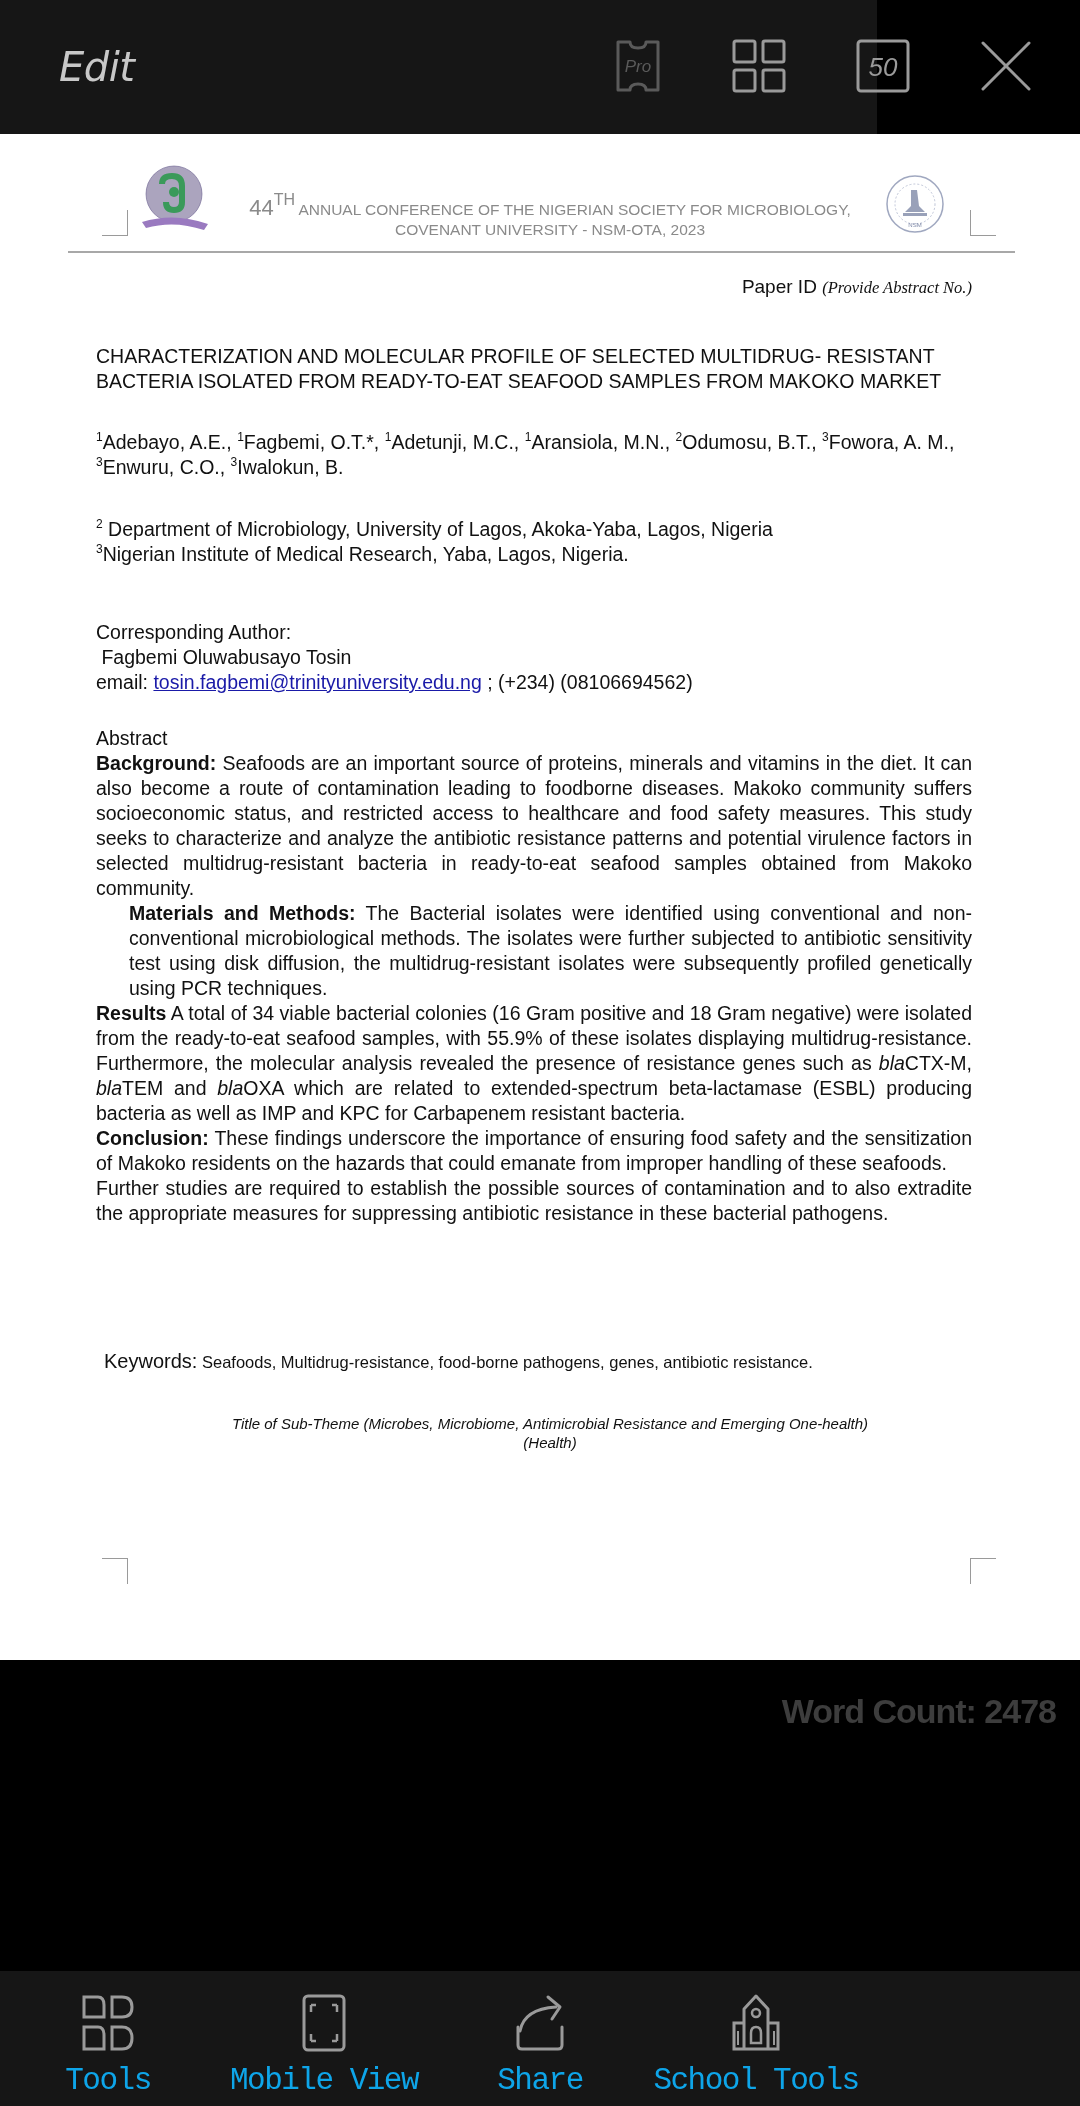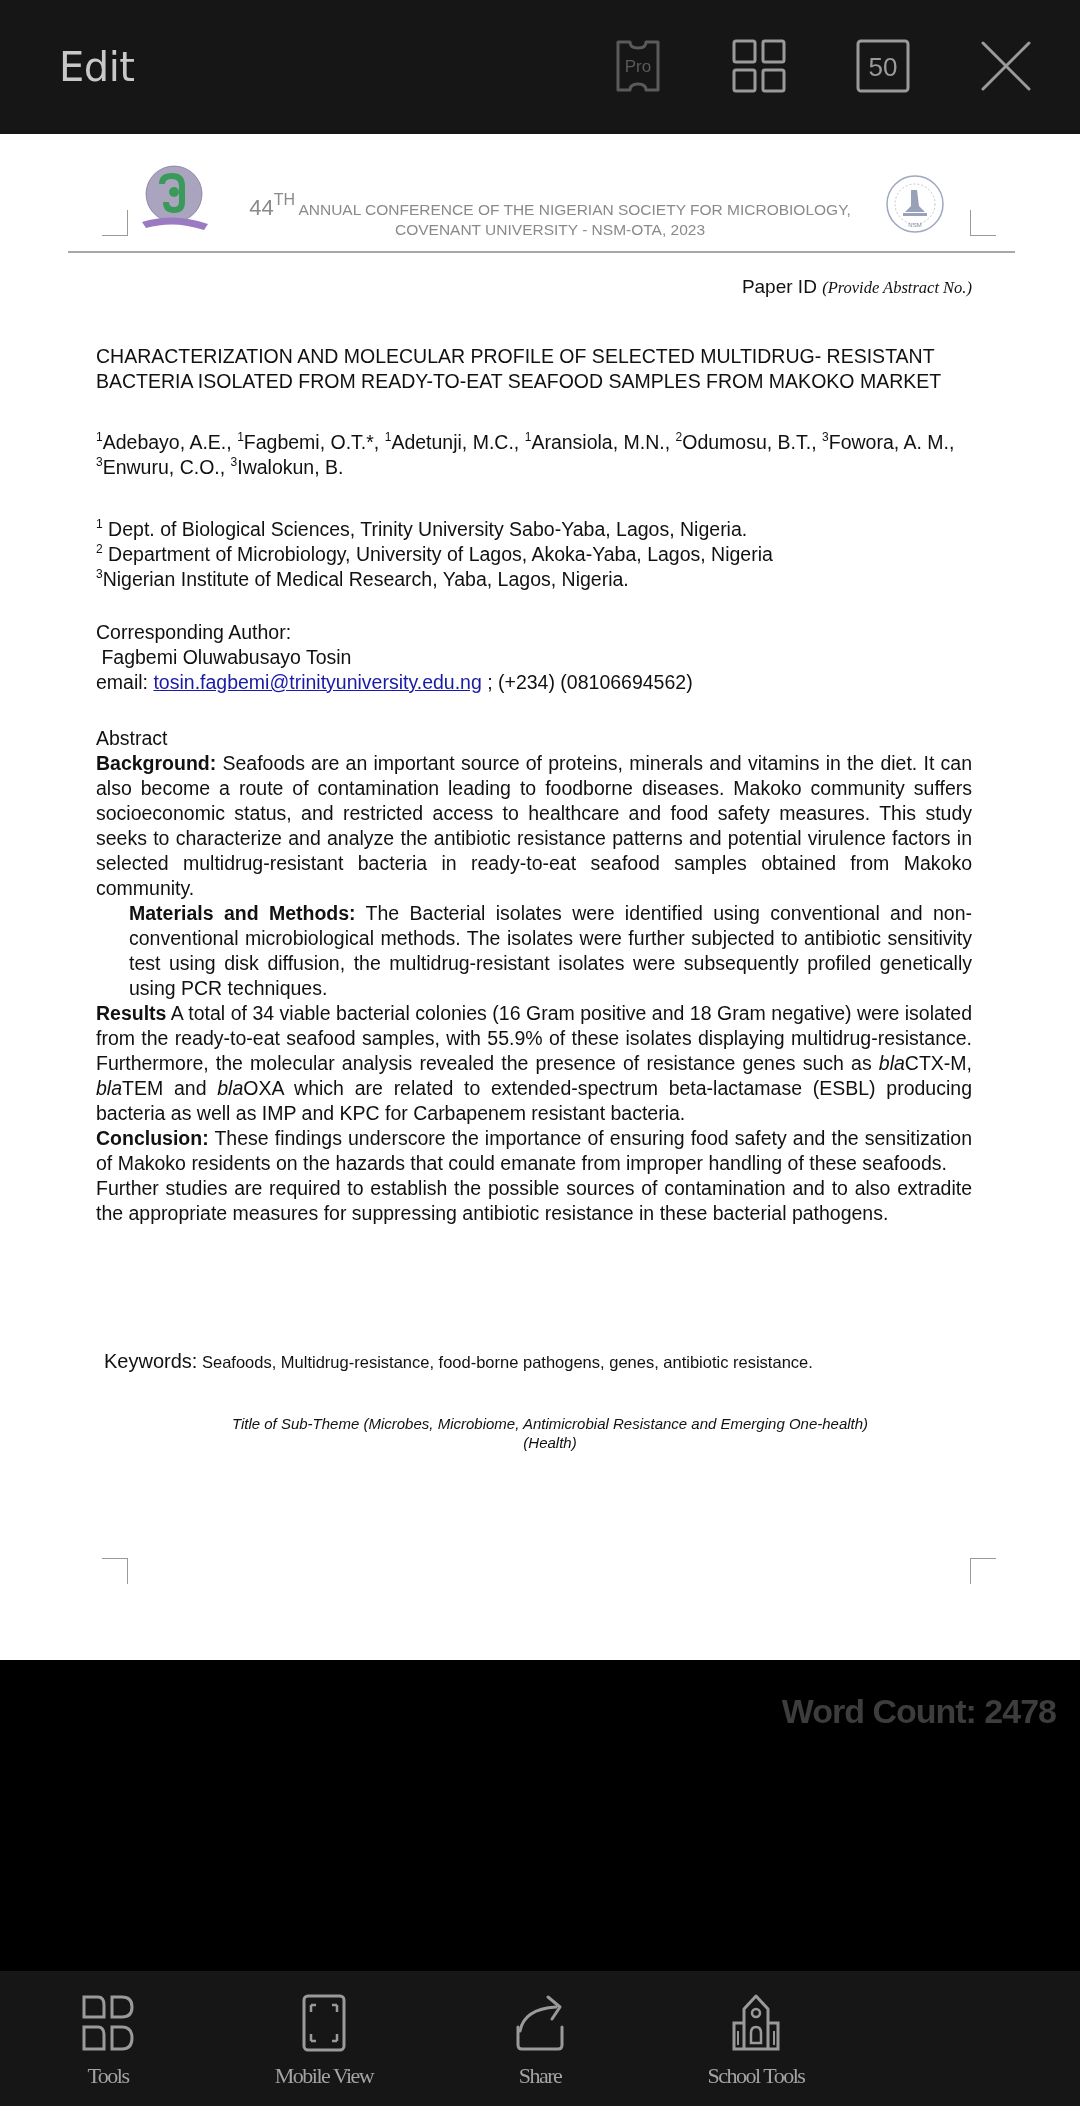--- a/index.html
+++ b/index.html
@@ -1,20 +1,20 @@
 <!DOCTYPE html>
 <html><head>
 <meta charset="utf-8">
 <style>
   * { box-sizing: border-box; margin: 0; padding: 0; }
   html, body { width: 1080px; height: 2106px; background: #000; overflow: hidden; }
   body { font-family: "Liberation Sans", sans-serif; position: relative; }
 
   
-  .topbar { position: absolute; left: 0; top: 0; width: 1080px; height: 134px; background: #161616; }
+  .topbar { position: absolute; left: 0; top: 0; width: 877px; height: 134px; background: #161616; font-style: italic; }
   .topbar .edit { position: absolute; left: 59px; top: 44px; font-size: 40px; color: #c8c8c8; font-family: "DejaVu Sans", sans-serif; letter-spacing: -0.5px; }
   .topbar .ic { position: absolute; top: 38px; width: 56px; height: 56px; }
   .ic-pro { left: 610px; }
   .ic-grid { left: 731px; }
   .ic-fifty { left: 855px; }
   .ic-close { left: 978px; }
 
   
   .page { position: absolute; left: 0; top: 134px; width: 1080px; height: 1526px; background: #fff; }
   .crop { position: absolute; border-color: #9a9a9a; border-style: solid; width: 26px; height: 26px; }
@@ -51,21 +51,21 @@
   .keywords b { font-size: 20px; font-weight: normal; }
   .subtheme { position: absolute; left: 150px; top: 1280px; width: 800px; text-align: center; font-style: italic; font-size: 15px; line-height: 19px; color: #111; }
 
   
   .wordcount { position: absolute; right: 24px; top: 1692px; font-size: 34px; color: #3d3d3d; font-weight: bold; letter-spacing: -1px; }
 
   
   .bottombar { position: absolute; left: 0; top: 1971px; width: 1080px; height: 135px; background: #161616; display: flex; }
   .nav-item { width: 216px; display: flex; flex-direction: column; align-items: center; padding-top: 22px; }
   .nav-item svg { width: 60px; height: 60px; }
-  .nav-item .lbl { margin-top: 10px; font-size: 22px; color: #a3a3a3; font-family: Liberation Serif, serif; letter-spacing: -1.5px; }
+  .nav-item .lbl { margin-top: 10px; font-size: 31px; color: #0ea5e9; font-family: Liberation Mono, monospace; letter-spacing: -1.5px; }
 </style>
 </head>
 <body>
 
 <div class="topbar">
   <div class="edit">Edit</div>
 
   <div class="ic ic-pro">
     <svg viewBox="0 0 56 56" width="56" height="56">
       <path d="M8 4 H20 Q20 10 28 10 Q36 10 36 4 H48 V52 H36 Q36 46 28 46 Q20 46 20 52 H8 Z" fill="none" stroke="#5a5a5a" stroke-width="3" stroke-linejoin="round"></path>
@@ -135,21 +135,20 @@
   <div class="paperid">
     <span>Paper ID</span>
     <i>(Provide Abstract No.)</i>
   </div>
 
   <div class="doc title">CHARACTERIZATION AND MOLECULAR PROFILE OF SELECTED MULTIDRUG- RESISTANT BACTERIA ISOLATED FROM READY-TO-EAT SEAFOOD SAMPLES FROM MAKOKO MARKET</div>
 
   <div class="doc authors" id="authors"><sup>1</sup><span style="white-space: pre-wrap;">Adebayo, A.E., </span><sup>1</sup><span style="white-space: pre-wrap;">Fagbemi, O.T.*, </span><sup>1</sup><span style="white-space: pre-wrap;">Adetunji, M.C., </span><sup>1</sup><span style="white-space: pre-wrap;">Aransiola, M.N., </span><sup>2</sup><span style="white-space: pre-wrap;">Odumosu, B.T., </span><sup>3</sup><span style="white-space: pre-wrap;">Fowora, A. M., </span><sup>3</sup><span style="white-space: pre-wrap;">Enwuru, C.O., </span><sup>3</sup><span style="white-space: pre-wrap;">Iwalokun, B.</span></div>
 
   <div class="doc affil" id="affils">
-      <div><sup>1</sup><span style="white-space: pre-wrap;"> Dept. of Biological Sciences, Trinity University Sabo-Yaba, Lagos, Nigeria.</span></div>
       <div><sup>2</sup><span style="white-space: pre-wrap;"> Department of Microbiology, University of Lagos, Akoka-Yaba, Lagos, Nigeria</span></div>
       <div><sup>3</sup><span style="white-space: pre-wrap;">Nigerian Institute of Medical Research, Yaba, Lagos, Nigeria.</span></div>
     </div>
 
   <div class="doc corr">
     <div>Corresponding Author:</div>
     <div style="white-space:pre"> Fagbemi Oluwabusayo Tosin</div>
     <div>
       <span style="white-space:pre">email: </span><span class="lnk">tosin.fagbemi@trinityuniversity.edu.ng</span><span style="white-space:pre"> ; (+234) (08106694562)</span>
     </div>

